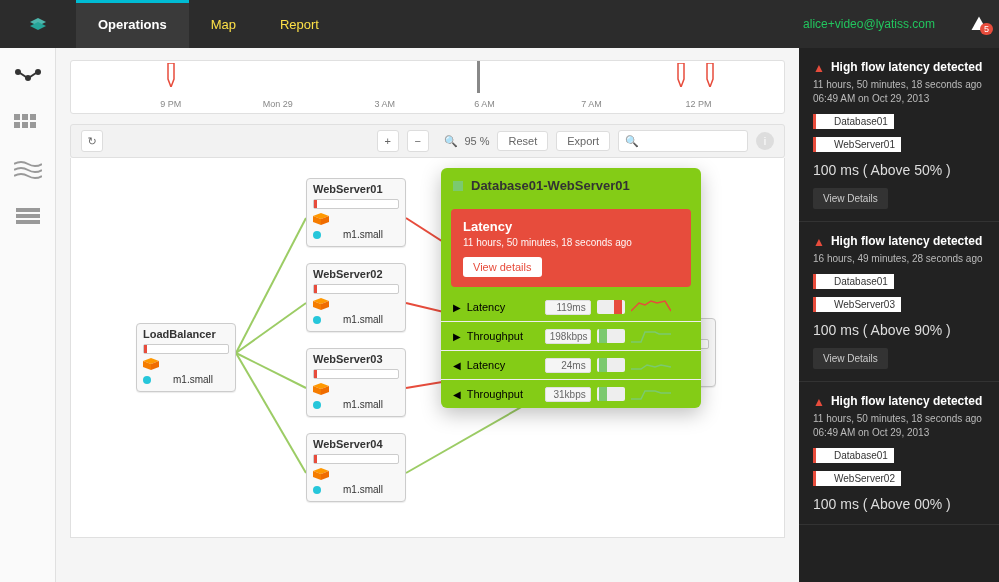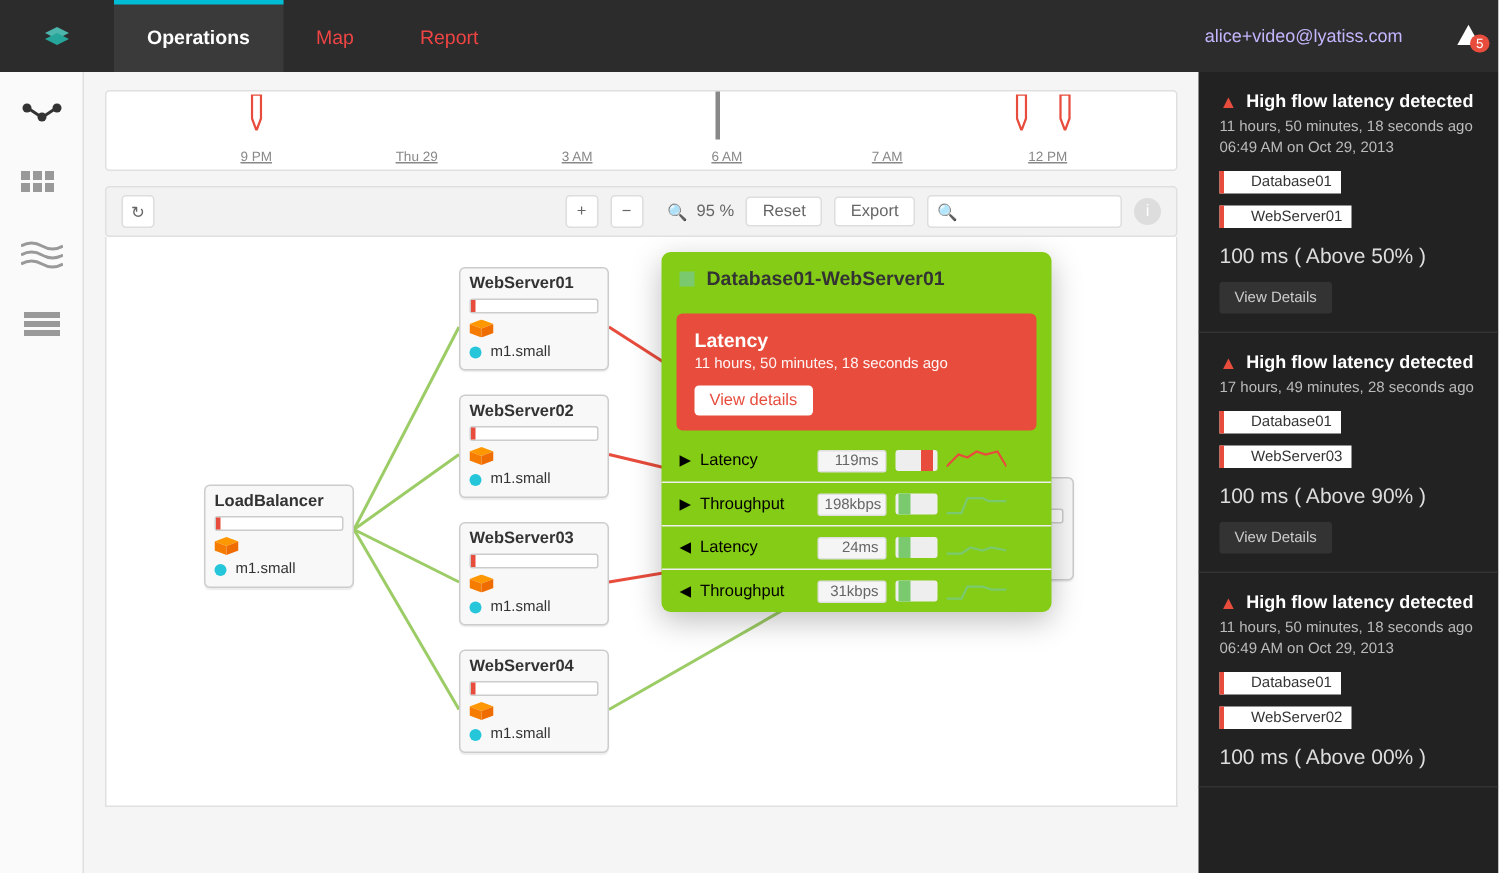--- a/index.html
+++ b/index.html
@@ -3,62 +3,62 @@
 <meta charset="utf-8">
 <style>
 * { box-sizing: border-box; margin: 0; padding: 0; font-family: Arial, Helvetica, sans-serif; }
 body { width: 999px; height: 582px; background: #f5f5f5; overflow: hidden; position: relative; }
 
 
 .topbar { height: 48px; background: #2c2c2c; display: flex; align-items: center; color: #ccc; }
 .logo { width: 76px; display:flex; align-items:center; justify-content:center; }
 .logo svg { width: 24px; height: 24px; }
 .nav-tabs { display: flex; height: 100%; }
-.nav-tab { padding: 0 22px; display:flex; align-items:center; font-size: 13px; color: #ef4444; cursor:pointer; position:relative; }
+.nav-tab { padding: 0 22px; display:flex; align-items:center; font-size: 13px; color: #fde047; cursor:pointer; position:relative; }
 .nav-tab.active { background: #3a3a3a; color:#fff; font-weight:bold; }
 .nav-tab.active::before { content:""; position:absolute; top:0; left:0; right:0; height:3px; background:#00bcd4; }
-.user-email { margin-left:auto; font-size:12px; color:#c4b5fd; padding-right:24px; }
+.user-email { margin-left:auto; font-size:12px; color:#22c55e; padding-right:24px; }
 .alert-badge { width:40px; display:flex; align-items:center; justify-content:center; position:relative; }
 .alert-badge svg { width:18px; height:18px; }
 .alert-count { position:absolute; top:8px; right:6px; background:#e74c3c; color:#fff; font-size:9px; border-radius:6px; padding:0 4px; line-height:12px; }
 
 
 .rail { position:absolute; left:0; top:48px; bottom:0; width:56px; background:#fafafa; border-right:1px solid #e0e0e0; display:flex; flex-direction:column; align-items:center; padding-top:20px; gap:26px; }
 .rail-item { width:28px; height:20px; color:#999; cursor:pointer; }
 .rail-item.active { color:#333; }
 
 
 .main { position:absolute; left:56px; top:48px; bottom:0; right:200px; padding:12px 14px; overflow:hidden; }
 .page-title { font-size:18px; color:#555; font-weight:300; margin-bottom:8px; }
 
 
 .timeline { height:54px; background:#fff; border:1px solid #e0e0e0; border-radius:3px; position:relative; margin-bottom:10px; }
 .timeline-body { position:absolute; left:0; right:0; top:0; height:34px; }
 .tick { position:absolute; top:2px; width:8px; height:24px; }
 .tick svg { width:8px; height:24px; }
-.tl-label { position:absolute; top:38px; font-size:9px; color:#888; transform:translateX(-50%);text-decoration:underline; }
+.tl-label { position:absolute; top:38px; font-size:9px; color:#888; transform:translateX(-50%); }
 .cursor-bar { position:absolute; top:0; width:3px; height:32px; background:#888; }
 
 
 .toolbar { height:34px; background:#f2f2f2; border:1px solid #e0e0e0; border-radius:3px; display:flex; align-items:center; gap:8px; padding:0 10px; font-size:11px; color:#666; }
 .tb-btn { width:22px; height:22px; background:#fff; border:1px solid #ddd; border-radius:3px; display:flex; align-items:center; justify-content:center; cursor:pointer; }
 .tb-txt-btn { padding:3px 10px; background:#fff; border:1px solid #ddd; border-radius:3px; cursor:pointer; font-size:11px; color:#666; }
 .tb-search { width:130px; height:22px; border:1px solid #ddd; border-radius:3px; background:#fff; display:flex; align-items:center; padding:0 6px; }
 .tb-info { margin-left:auto; width:18px; height:18px; border-radius:50%; background:#ddd; color:#fff; font-size:11px; display:flex; align-items:center; justify-content:center; }
 .zoom { display:flex; align-items:center; gap:6px; margin-left:8px;}
 .spacer { flex:1; }
 
 
 .canvas { position:relative; height:380px; background:#fff; border:1px solid #e0e0e0; border-top:none; overflow:hidden; }
 
 .node { position:absolute; width:100px; background:#f8f8f8; border:1px solid #ccc; border-radius:4px; padding:4px 6px 6px 6px; font-size:10px; color:#333; box-shadow:0 1px 1px rgba(0,0,0,.08); }
 .node-title { font-weight:bold; margin-bottom:4px; font-size:11px; }
 .node-bar { height:10px; background:#fff; border:1px solid #ccc; border-radius:2px; margin-bottom:4px; position:relative; }
 .node-bar::before { content:""; position:absolute; left:0; top:0; bottom:0; width:3px; background:#e74c3c; }
-.node-icon-row { display:flex; align-items:center; gap:6px; margin-top:4px; }
+.node-icon-row { display:flex; align-items:center; gap:22px; margin-top:4px; }
 .aws-cube { width:16px; height:12px; display:inline-block; }
 .inst-dot { width:8px; height:8px; border-radius:50%; display:inline-block; }
 
 svg.links { position:absolute; left:0; top:0; width:100%; height:100%; pointer-events:none; }
 
 
 .popover { position:absolute; left:370px; top:10px; width:260px; background:#84cc16; border-radius:6px; box-shadow:0 6px 20px rgba(0,0,0,.25); overflow:hidden; font-size:11px; }
 .pop-head { padding:10px 12px; font-size:13px; font-weight:bold; color:#333; display:flex; align-items:center; gap:8px; }
 .pop-head .sq { width:10px; height:10px; background:#7bc96f; }
 .pop-alert { margin:6px 10px; background:#e74c3c; color:#fff; border-radius:4px; padding:10px 12px; }
@@ -154,21 +154,21 @@
           </svg></div>
       <div class="cursor-bar" style="left:57%"></div>
       <div class="tick" style="left:85%"><svg viewBox="0 0 8 24">
             <path d="M1 0 H7 V16 L4 24 L1 16 Z" fill="none" stroke="#e74c3c" stroke-width="1.5"></path>
           </svg></div>
       <div class="tick" style="left:89%"><svg viewBox="0 0 8 24">
             <path d="M1 0 H7 V16 L4 24 L1 16 Z" fill="none" stroke="#e74c3c" stroke-width="1.5"></path>
           </svg></div>
     </div>
     <span class="tl-label" style="left:14%">9 PM</span>
-    <span class="tl-label" style="left:29%">Thu 29</span>
+    <span class="tl-label" style="left:29%">Mon 29</span>
     <span class="tl-label" style="left:44%">3 AM</span>
     <span class="tl-label" style="left:58%">6 AM</span>
     <span class="tl-label" style="left:73%">7 AM</span>
     <span class="tl-label" style="left:88%">12 PM</span>
   </div>
 
   <div class="toolbar">
     <div class="tb-btn">↻</div>
     <div class="spacer"></div>
     <div class="tb-btn">+</div>
@@ -352,21 +352,21 @@
     <div><span class="alert-chip">Database01</span></div>
     <div><span class="alert-chip">WebServer01</span></div>
     <div class="alert-metric">100 ms ( Above 50% )</div>
     <button class="alert-btn">View Details</button>
   </div>
   <div class="alert-card">
     <div class="alert-title">
         <span class="aicon">▲</span>
         <span>High flow latency detected</span>
       </div>
-    <div class="alert-sub">17 hours, 49 minutes, 28 seconds ago</div>
+    <div class="alert-sub">16 hours, 49 minutes, 28 seconds ago</div>
     <div><span class="alert-chip">Database01</span></div>
     <div><span class="alert-chip">WebServer03</span></div>
     <div class="alert-metric">100 ms ( Above 90% )</div>
     <button class="alert-btn">View Details</button>
   </div>
   <div class="alert-card">
     <div class="alert-title">
         <span class="aicon">▲</span>
         <span>High flow latency detected</span>
       </div>

